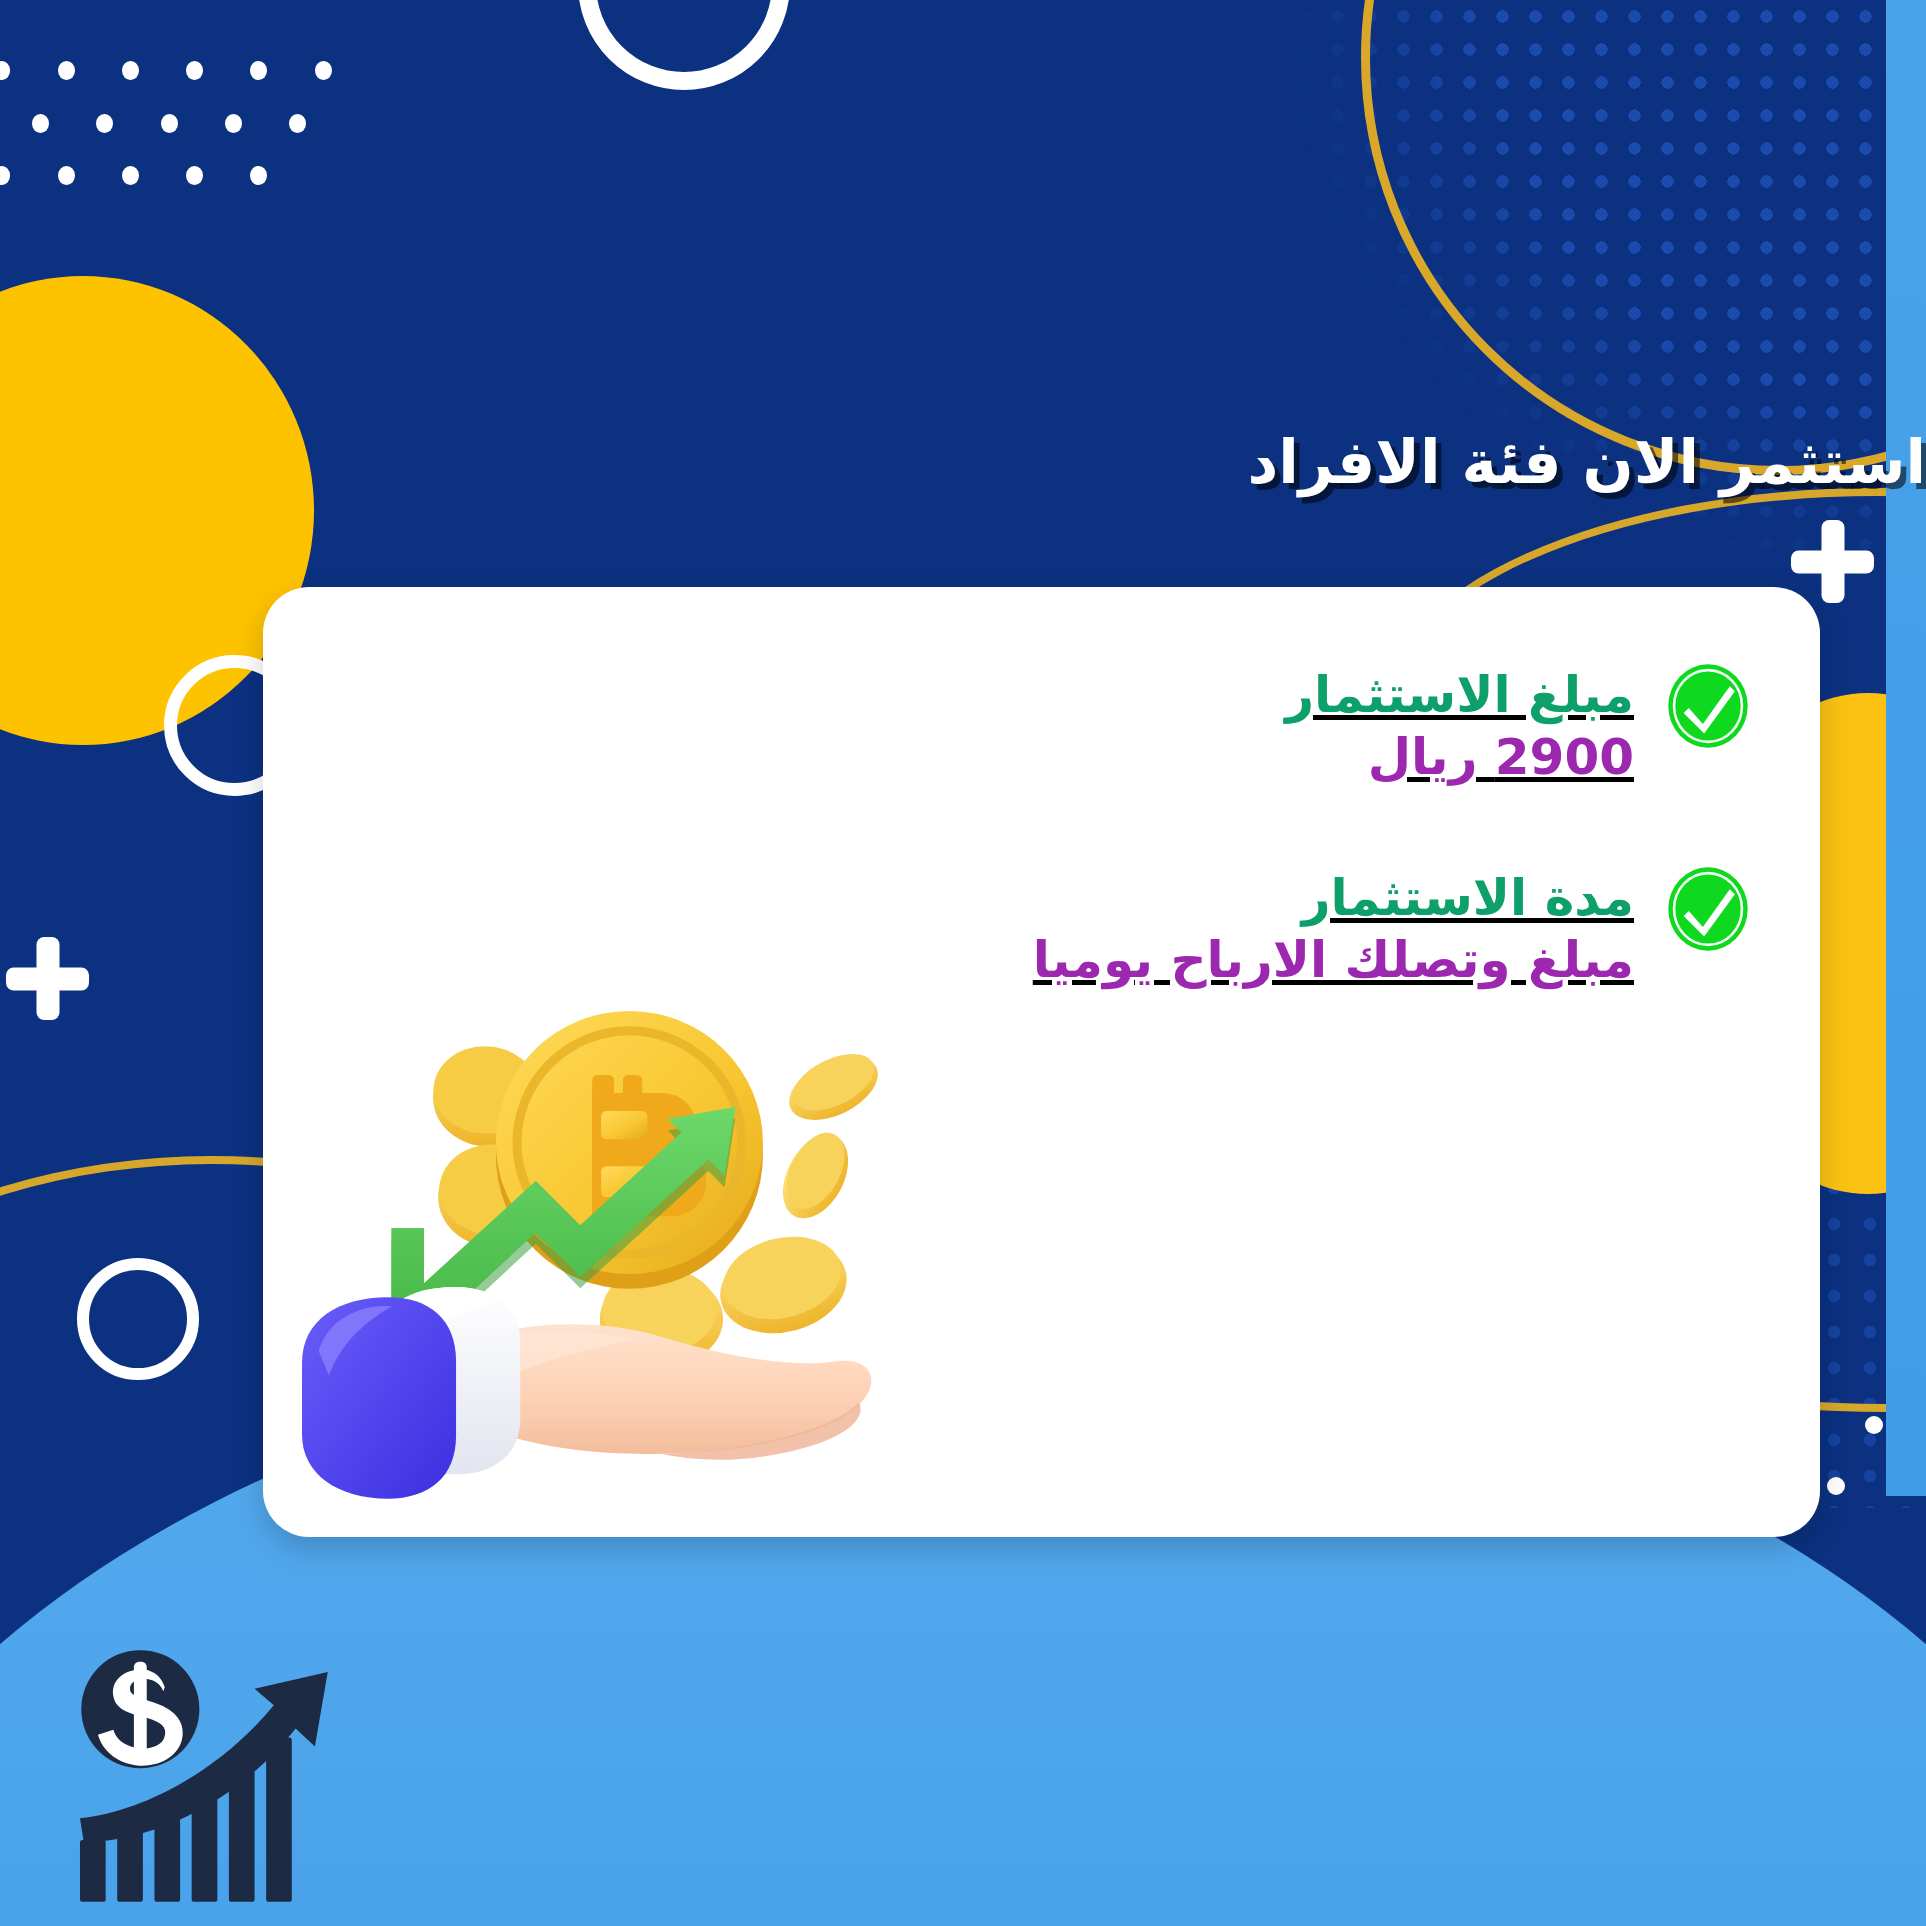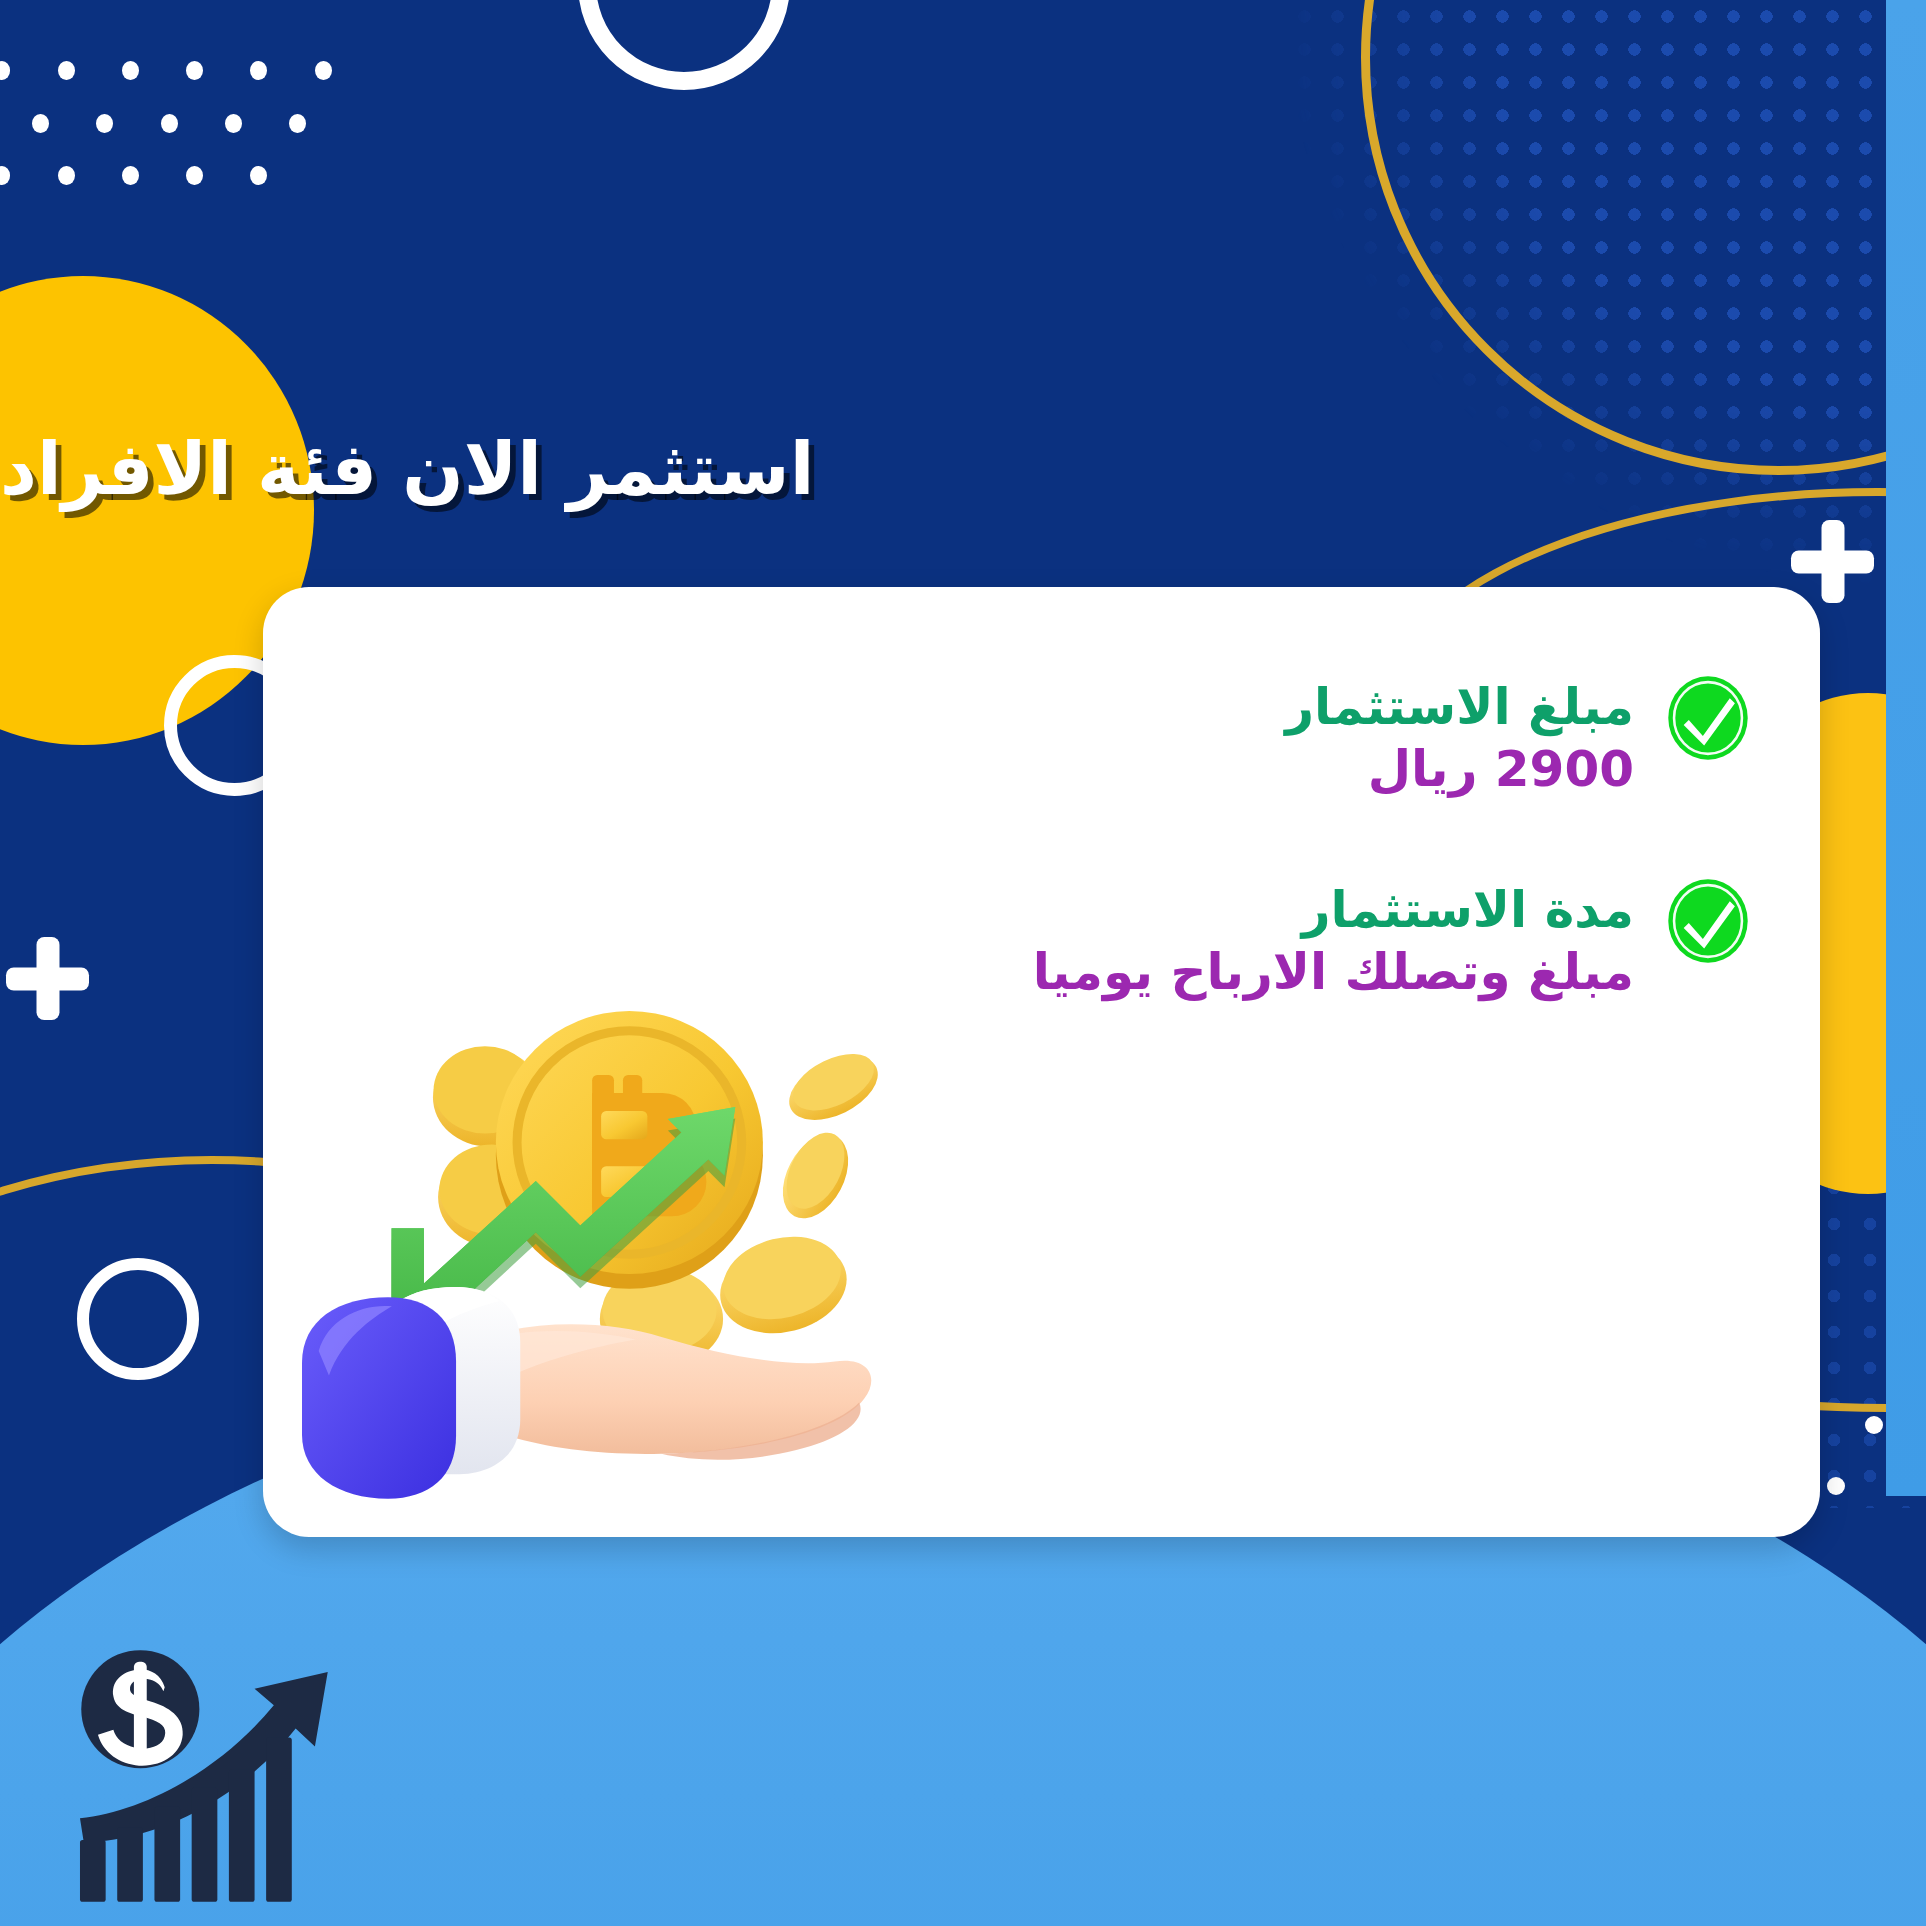--- a/index.html
+++ b/index.html
@@ -93,36 +93,36 @@
     border-radius:50% 50% 0 0 / 62% 62% 0 0;
     background:linear-gradient(180deg,#55aaee 0%,#3d9ae6 100%);
   }
   .right-strip{
     position:absolute;right:0;top:0;width:40px;height:1496px;
     background:linear-gradient(180deg,#4aa3ea 0%,#3f9ce7 100%);
   }
 
   
   .headline{
-    position:absolute;left:0;right:0;top:427px;text-align:left;
-    color:#ffffff;font-size:72px;font-weight:bold;letter-spacing:0px;
+    position:absolute;left:0;right:0;top:427px;text-align:right;
+    color:#ffffff;font-size:60px;font-weight:bold;letter-spacing:0px;
     text-shadow:5.8px 5.8px 0 rgba(0,0,0,.55);
     direction:rtl;
   }
 
   
   .card{
     position:absolute;left:263px;top:587px;width:1557px;height:950px;
     background:#ffffff;border-radius:46px;
     box-shadow:0 11.6px 29.5px rgba(0,0,0,.18);
   }
 
   .rows{
-    position:absolute;right:0;top:12px;width:950px;height:100%;
-    padding:76px 71px 0 0;box-sizing:border-box;
+    position:absolute;right:0;top:0;width:950px;height:100%;
+    padding:76px 71px 0 0;box-sizing:border-box;text-decoration:underline;
   }
   .row{display:flex;flex-direction:row;align-items:flex-start;justify-content:flex-start;margin-bottom:78px;}
   .row:last-child{margin-bottom:13px;}
 
   .check{
     flex:0 0 auto;width:82px;height:86px;margin-left:33px;position:relative;
   }
   .check svg{display:block;width:82px;height:86px;}
 
   .rowtext{flex:1 1 auto;text-align:right;direction:rtl;padding-top:3.9px;}

